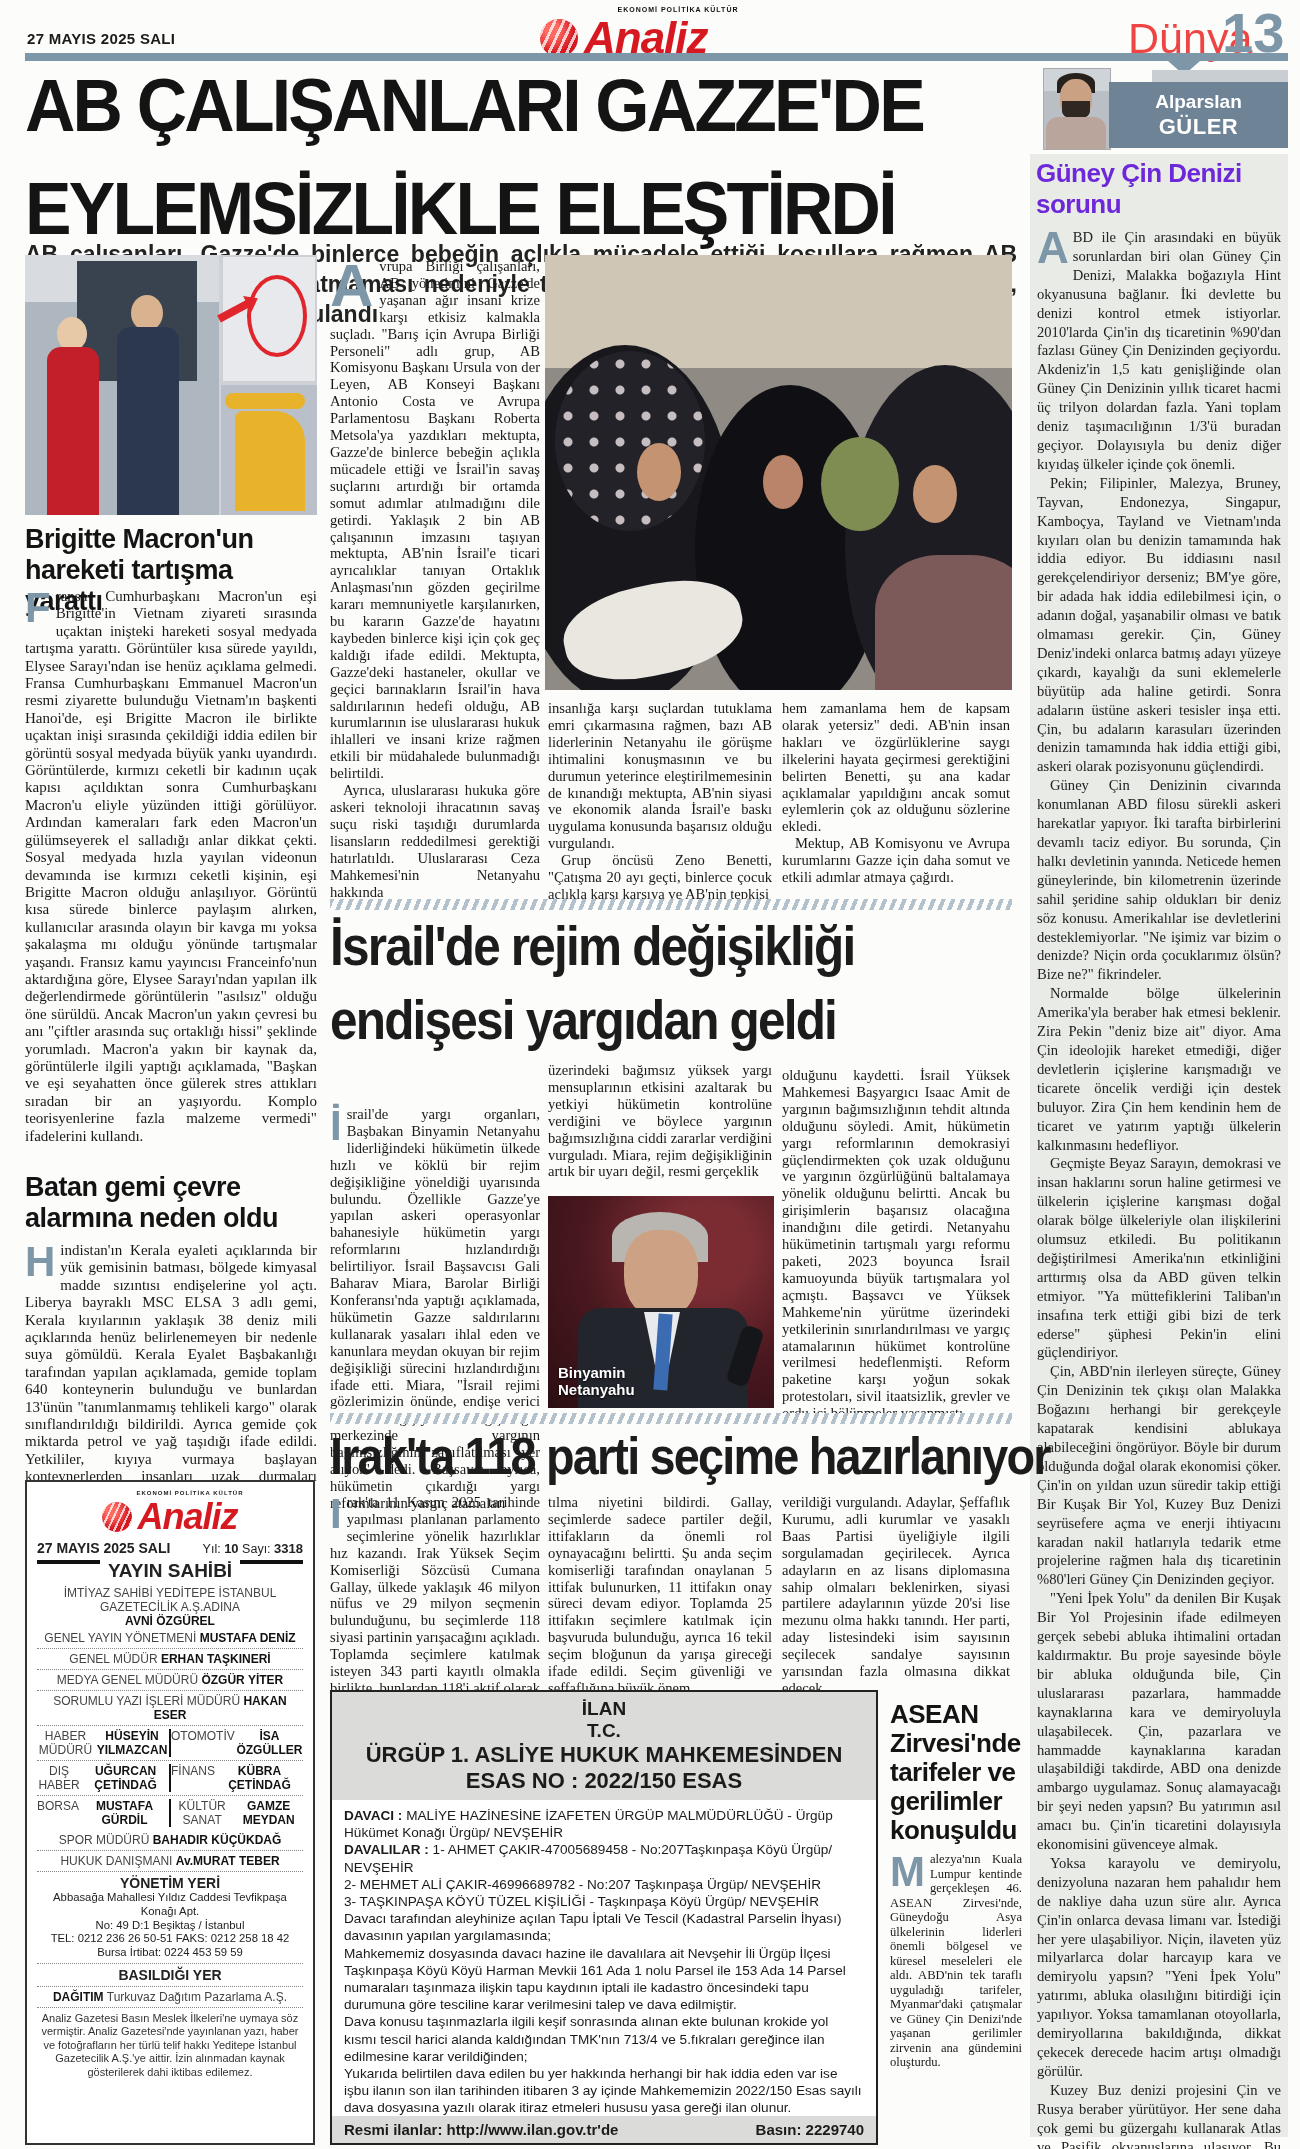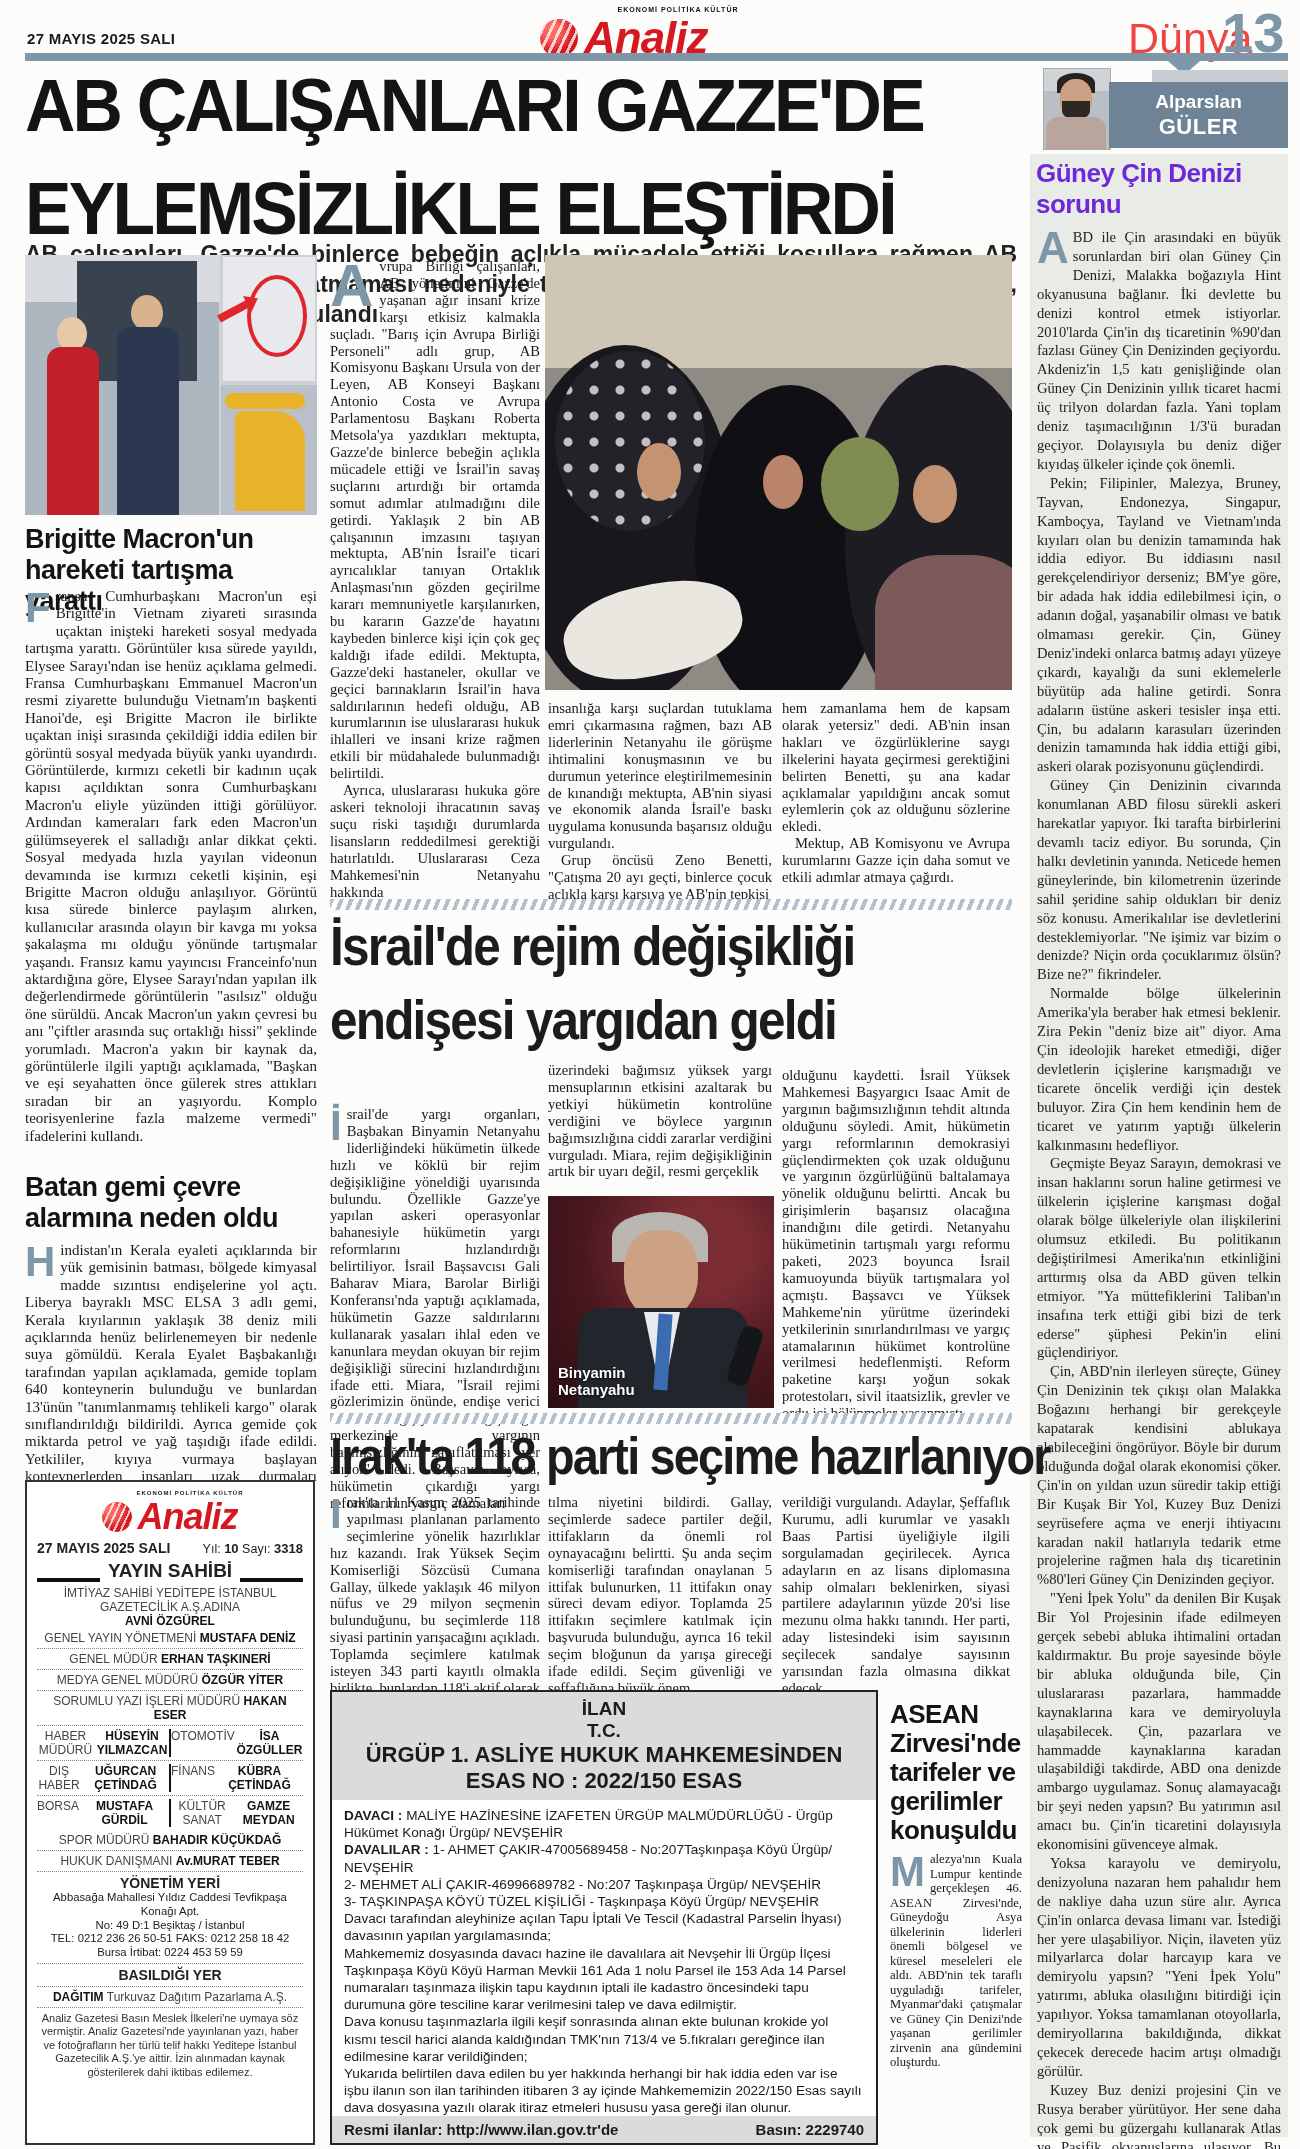--- a/index.html
+++ b/index.html
@@ -128,21 +128,21 @@
       padding:8px 10px 6px 10px;font-size:12px;text-align:center;color:#222;}
   .mh-logo{display:flex;align-items:center;justify-content:center;gap:5px;margin-bottom:2px;}
   .mh-ball{width:30px;height:30px;border-radius:50%;background:radial-gradient(circle at 32% 30%,#ff6a63 0 18%,#d61920 60%);position:relative;overflow:hidden;}
   .mh-ball:before{content:"";position:absolute;inset:0;background:repeating-linear-gradient(115deg,transparent 0 4px,#fff 4px 6px);opacity:.75;}
   .mh-word{font-size:36px;font-weight:bold;color:#d61920;font-style:italic;letter-spacing:-1px;}
   .mh-tag{font-size:6px;font-weight:bold;letter-spacing:1px;margin-left:40px;}
   .mh-daterow{display:flex;justify-content:space-between;align-items:baseline;margin:2px 0 4px 0;}
   .mh-date{font-weight:bold;font-size:14px;}
   .mh-issue{font-size:12.5px;}
   .mh-issue b{font-size:13px;}
-  .mh-owner{display:flex;align-items:flex-end;gap:8px;font-size:19px;font-weight:bold;margin:2px 0 4px 0;}
+  .mh-owner{display:flex;align-items:flex-start;gap:8px;font-size:19px;font-weight:bold;margin:2px 0 4px 0;}
   .mh-owner:before,.mh-owner:after{content:"";flex:1;border-top:4px solid #111;}
   .mh-row{border-top:1px dotted #888;padding:3px 0;}
   .mh-row:first-of-type{border-top:none;}
   .m-label{color:#444;}
   .m-name{font-weight:bold;color:#111;}
   .mh-dbl{display:flex;border-top:1px dotted #888;padding:3px 0;}
   .mh-cell{flex:1;display:flex;gap:1px;}
   .mh-cell:first-child{border-right:2px solid #111;}
   .mh-sec{border-top:1px dotted #888;padding:3px 0;}
   .mh-sec-title{font-weight:bold;font-size:14px;}

